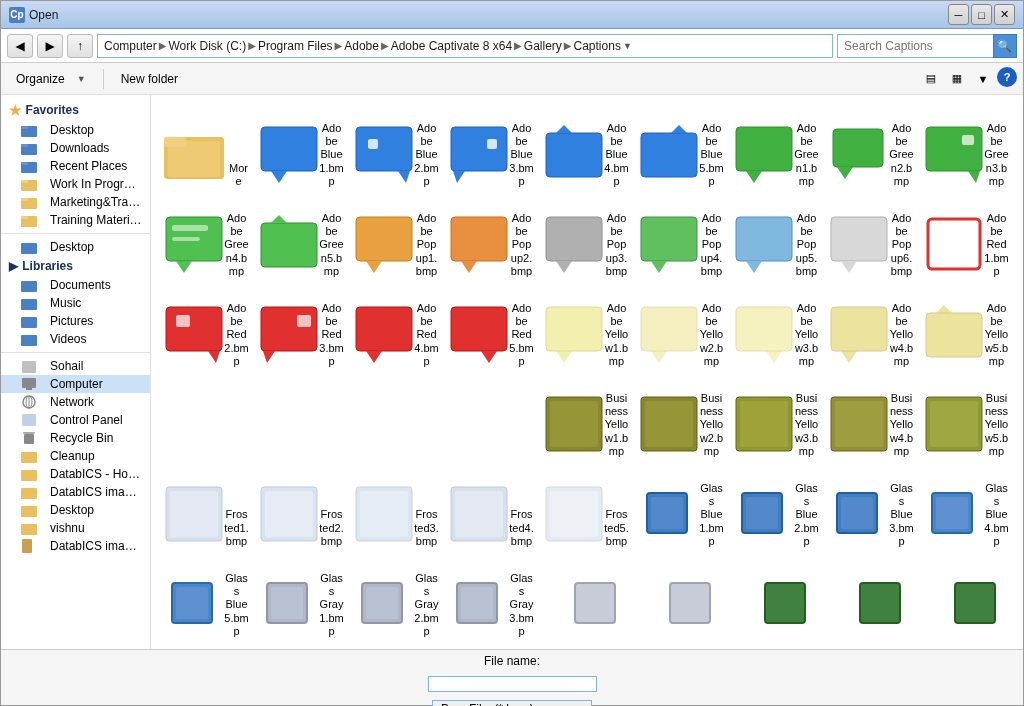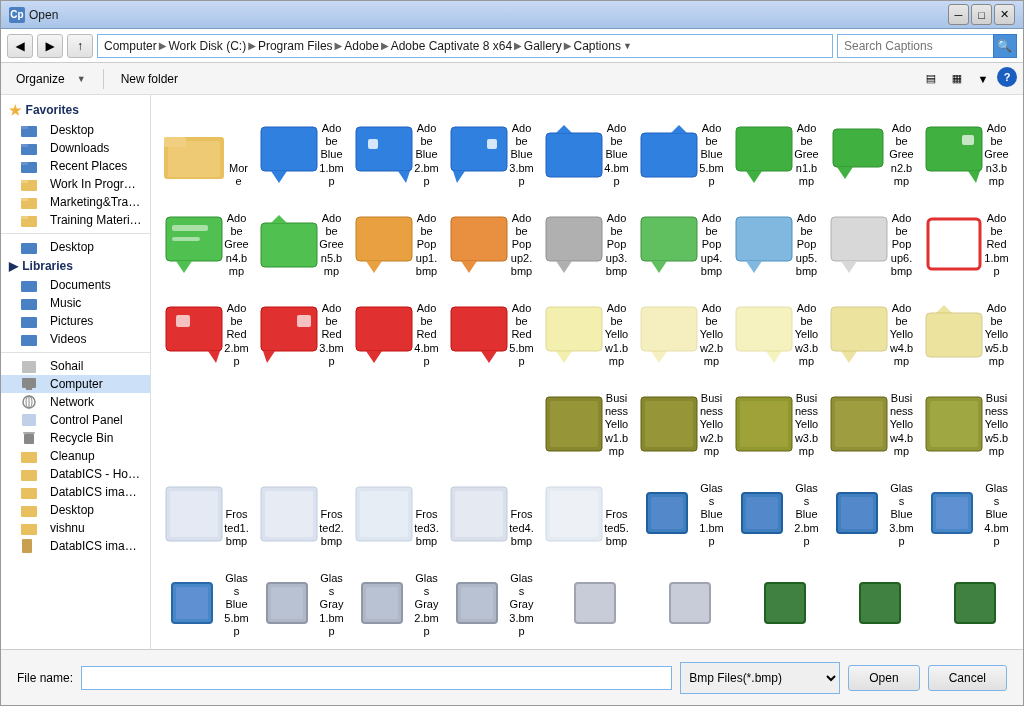--- a/index.html
+++ b/index.html
@@ -41,21 +41,21 @@
     
     .sidebar-sep { height: 1px; background: #e0e0e0; margin: 4px 0; }
     
     .content-area { flex: 1; display: flex; flex-direction: column; overflow: hidden; }
     .file-grid { flex: 1; overflow-y: scroll; padding: 8px; display: flex; flex-wrap: wrap; align-content: flex-start; background: white; gap: 0; }
     
     .file-item { width: 95px; height: 90px; display: flex; flex-direction: row; align-items: flex-end; justify-content: flex-end; padding: 4px; cursor: pointer; border: 1px solid transparent; border-radius: 2px; }
     .file-icon { width: 64px; height: 64px; display: flex; align-items: center; justify-content: center; margin-bottom: 2px; }
     .file-label { font-size: 11px; text-align: center; word-break: break-word; line-height: 1.2; max-width: 88px; }
     
-    .bottom-bar { height: 56px; border-top: 1px solid #ccc; background: #f5f5f5; display: flex; align-items: center; padding: 4px 16px; gap: 8px; }
+    .bottom-bar { height: 56px; border-top: 1px solid #ccc; background: #f5f5f5; display: flex; align-items: center; padding: 4px 16px; gap: 8px; flex-direction: column; }
     .filename-label { font-size: 12px; white-space: nowrap; }
     .filename-input { flex: 1; height: 24px; border: 1px solid #7eb4ea; padding: 0 6px; font-size: 12px; }
     .filetype-select { width: 160px; height: 32px; border: 1px solid #7eb4ea; font-size: 12px; padding: 0 4px; }
     .action-btn { height: 26px; padding: 0 20px; border: 1px solid #7eb4ea; background: linear-gradient(to bottom, #f5f5f5, #e0e0e0); cursor: pointer; font-size: 12px; border-radius: 3px; }
     
     
     .file-grid::-webkit-scrollbar { width: 16px; }
     .file-grid::-webkit-scrollbar-track { background: #f0f0f0; }
     .file-grid::-webkit-scrollbar-thumb { background: #c0c0c0; border: 1px solid #aaa; }
     

